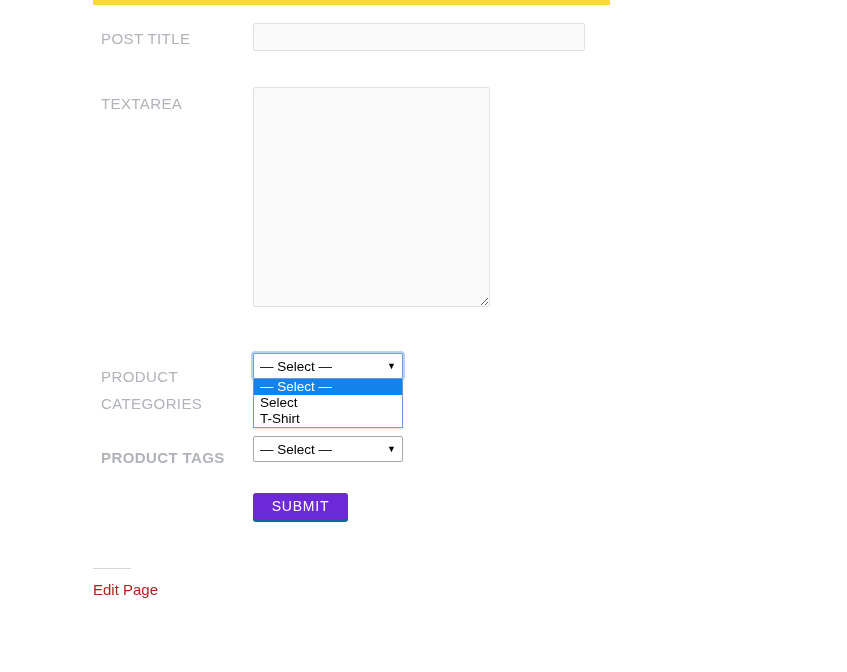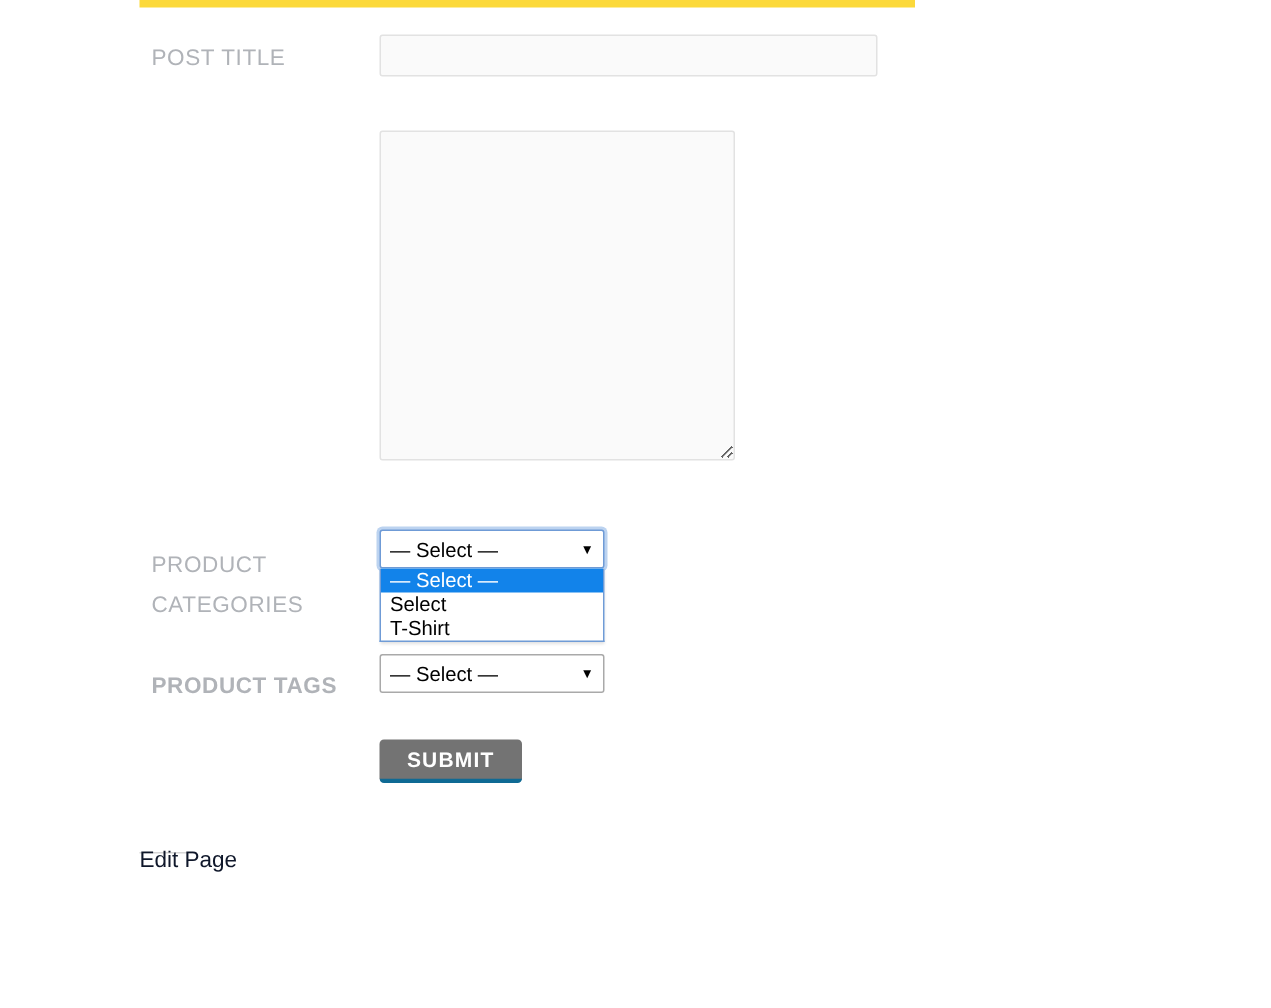--- a/index.html
+++ b/index.html
@@ -162,65 +162,66 @@
   }
 
   
   .submit-btn {
     position: absolute;
     left: 253px;
     top: 493px;
     width: 95px;
     height: 29px;
     box-sizing: border-box;
-    background: #737373;
+    background: #6d28d9;
     border: none;
     border-bottom: 3px solid #0f6a94;
     border-radius: 3px;
     color: #ffffff;
     font-family: "Liberation Sans", sans-serif;
     font-size: 14px;
-    font-weight: bold;
+    font-weight: normal;
     letter-spacing: 0.8px;
     text-transform: uppercase;
     cursor: pointer;
     line-height: 26px;
     padding: 0;
   }
 
   
   .footer-rule {
     position: absolute;
     left: 93px;
     top: 568px;
     width: 38px;
     height: 1px;
     background: #d6d6d6;
   }
   .footer-link {
     position: absolute;
     left: 93px;
-    top: 564px;
+    top: 580px;
     font-family: "Liberation Sans", sans-serif;
     font-size: 15px;
-    color: #0f172a;
+    color: #b91c1c;
     text-decoration: none;
     line-height: 20px;
   }
 </style>
 </head>
 <body>
 
 <div class="accent-bar"></div>
 
 <div class="form-wrap">
 
   <label class="field-label" style="top:25px;">POST TITLE</label>
   <input class="text-input" type="text" placeholder="" style="">
 
+  <label class="field-label" style="top:90px;">TEXTAREA</label>
   <textarea class="text-area" placeholder="" style=""></textarea>
 
   <label class="field-label" style="top:363px; width:130px;">PRODUCT CATEGORIES</label>
 
   <div class="select-box select-open">
     <span class="sel-text">— Select —</span>
     <span class="sel-arrow">▼</span>
   </div>
 
   <ul class="dropdown-list">

